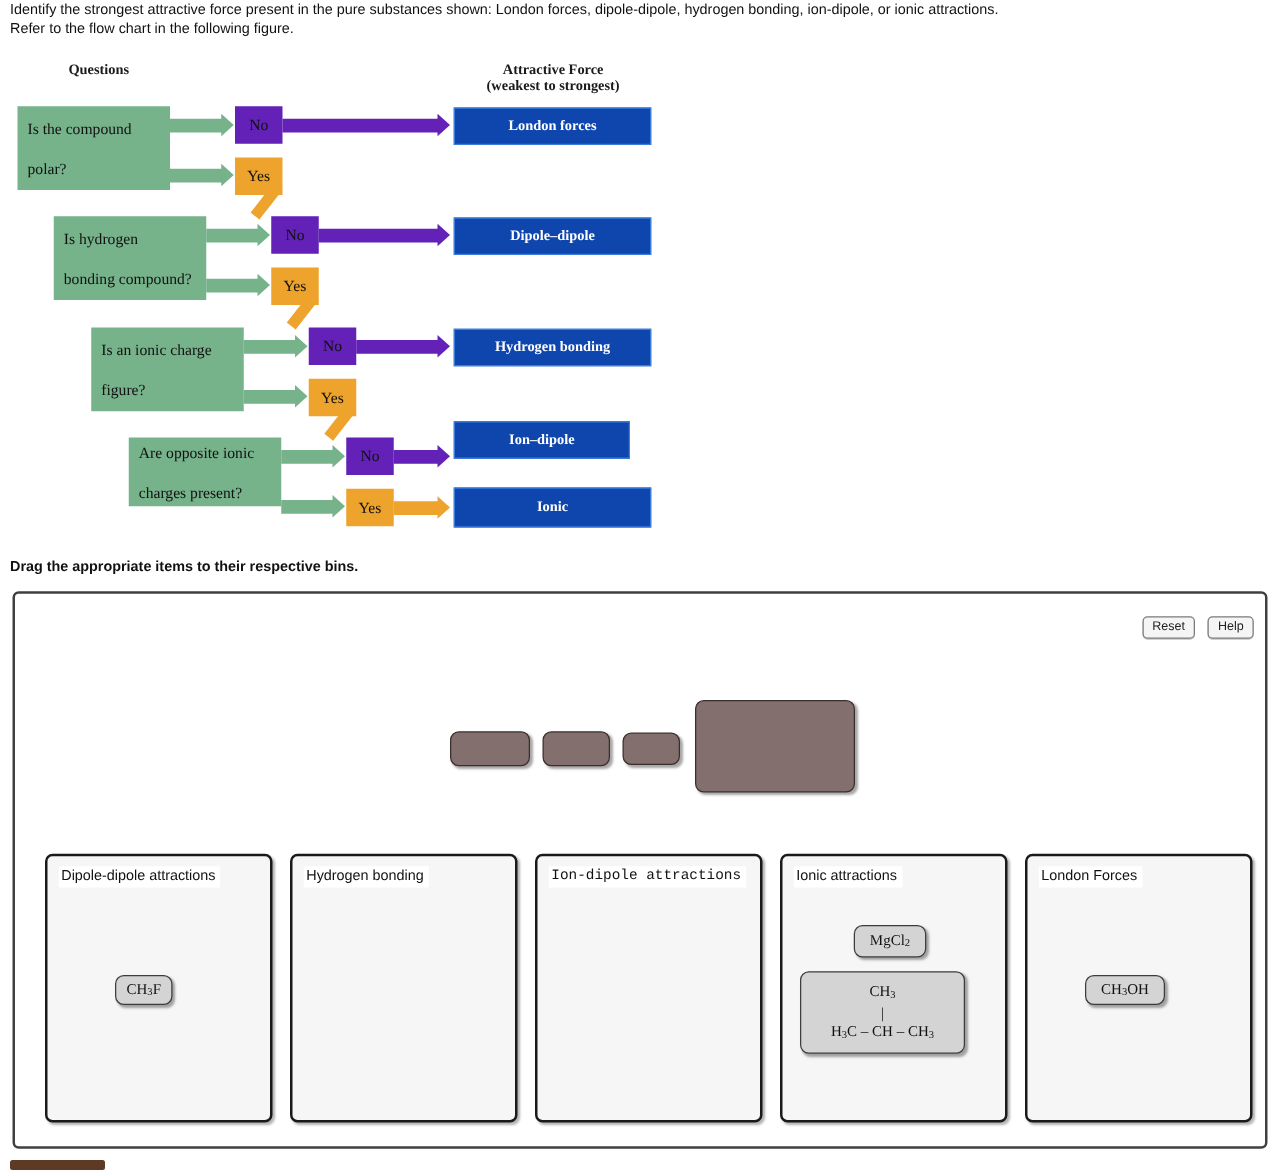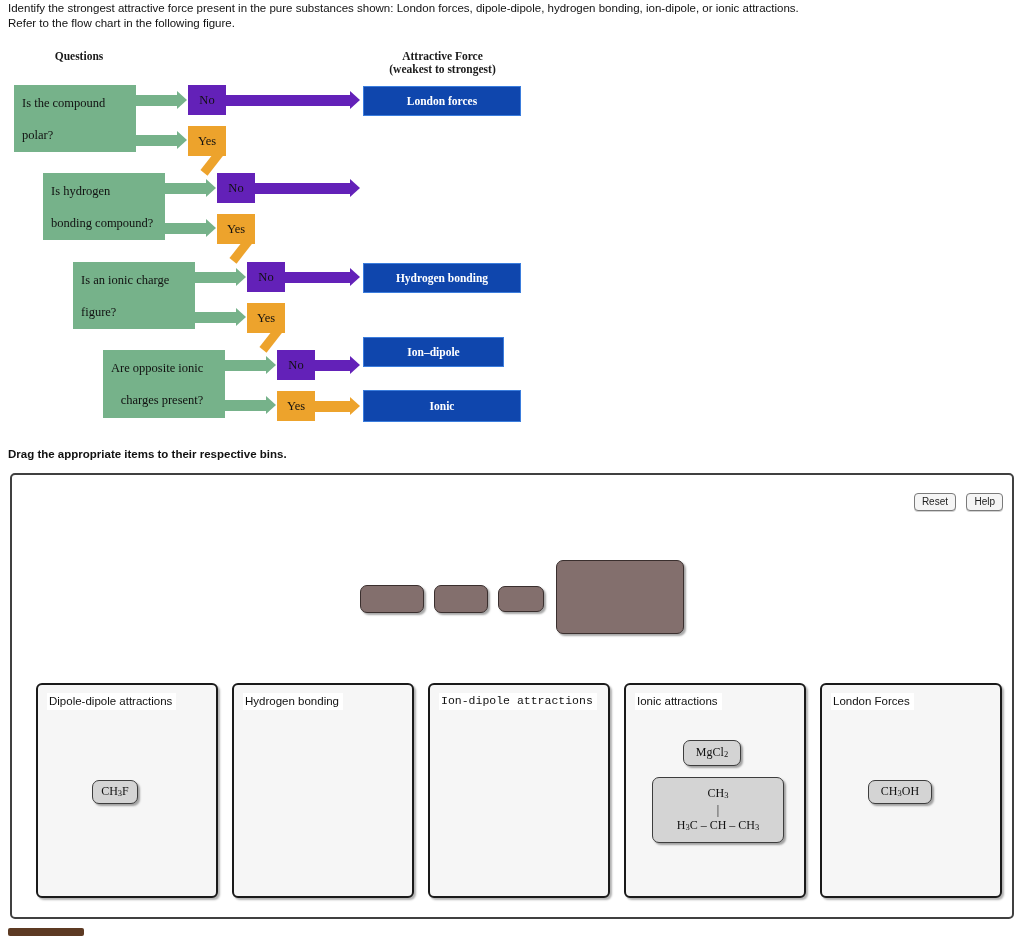--- a/index.html
+++ b/index.html
@@ -179,38 +179,39 @@
     </span>
   </div>
   <div class="garrow" style="left:165px;top:143px;width:42px;"></div>
   <div class="garrow" style="left:165px;top:183px;width:42px;"></div>
 
   <div class="tag no" style="left:217px;top:133px;width:38px;height:30px;">No</div>
   <div class="tag yes" style="left:217px;top:174px;width:38px;height:30px;">Yes</div>
   <div class="elbow" style="left:255px;top:200px;width:30px;transform:rotate(128deg);"></div>
 
   <div class="parrow" style="left:255px;top:143px;width:96px;"></div>
+  <div class="resbox" style="left:363px;top:134px;width:158px;height:30px;">Dipole–dipole</div>
 
   <div class="qbox" style="left:73px;top:222px;width:122px;height:67px;">
     <span>
       <span>Is an ionic charge</span><br>
       <span>figure?</span>
     </span>
   </div>
   <div class="garrow" style="left:195px;top:232px;width:42px;"></div>
   <div class="garrow" style="left:195px;top:272px;width:42px;"></div>
 
   <div class="tag no" style="left:247px;top:222px;width:38px;height:30px;">No</div>
   <div class="tag yes" style="left:247px;top:263px;width:38px;height:30px;">Yes</div>
   <div class="elbow" style="left:285px;top:289px;width:30px;transform:rotate(128deg);"></div>
 
   <div class="parrow" style="left:285px;top:232px;width:66px;"></div>
   <div class="resbox" style="left:363px;top:223px;width:158px;height:30px;">Hydrogen bonding</div>
 
-  <div class="qbox" style="left:103px;top:310px;width:122px;height:68px;text-align:right;">
+  <div class="qbox" style="left:103px;top:310px;width:122px;height:55px;">
     <span>
       <span>Are opposite ionic</span><br>
       <span>charges present?</span>
     </span>
   </div>
   <div class="garrow" style="left:225px;top:320px;width:42px;"></div>
   <div class="garrow" style="left:225px;top:360px;width:42px;"></div>
 
   <div class="tag no" style="left:277px;top:310px;width:38px;height:30px;">No</div>
   <div class="tag yes" style="left:277px;top:351px;width:38px;height:30px;">Yes</div>
@@ -250,21 +251,21 @@
 
     <div class="bin" style="left:392px;font-family:Liberation Mono, monospace;">
       <div class="bin-label">Ion-dipole attractions</div>
     </div>
 
     <div class="bin" style="left:588px;">
       <div class="bin-label">Ionic attractions</div>
       <div class="chip" style="left:57px;top:55px;width:58px;height:26px;">
         <span class="ln">MgCl<sub>2</sub></span>
       </div>
-      <div class="chip" style="left:26px;top:92px;width:132px;height:66px;">
+      <div class="chip" style="left:14px;top:92px;width:132px;height:66px;">
         <span class="ln">CH<sub>3</sub></span>
         <span class="ln">|</span>
         <span class="ln">H<sub>3</sub>C – CH – CH<sub>3</sub></span>
       </div>
     </div>
 
     <div class="bin" style="left:784px;">
       <div class="bin-label">London Forces</div>
       <div class="chip" style="left:46px;top:95px;width:64px;height:24px;">
         <span class="ln">CH<sub>3</sub>OH</span>

